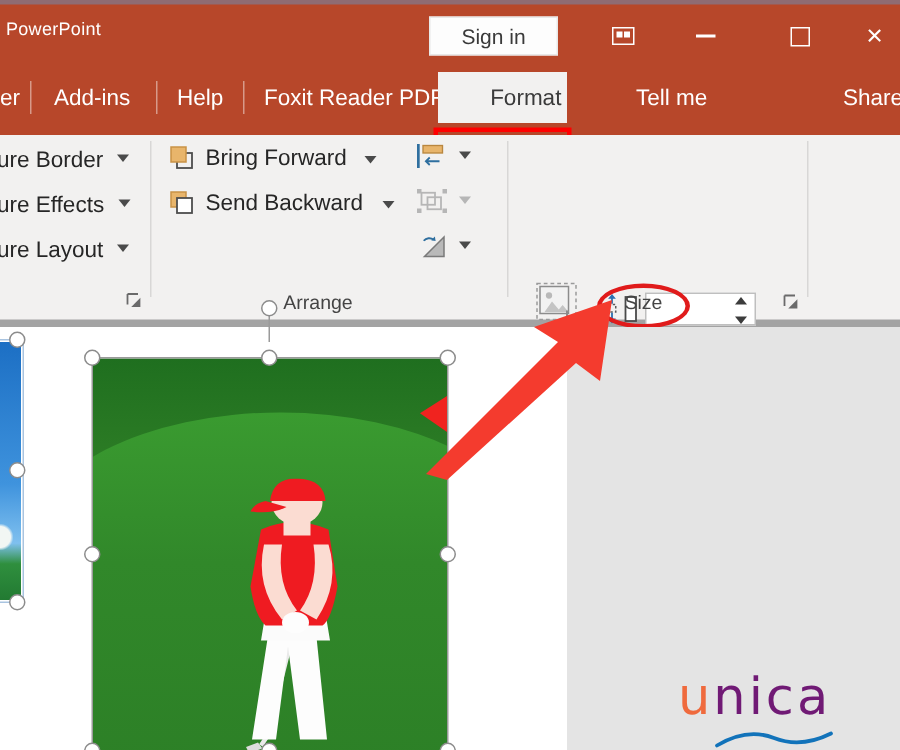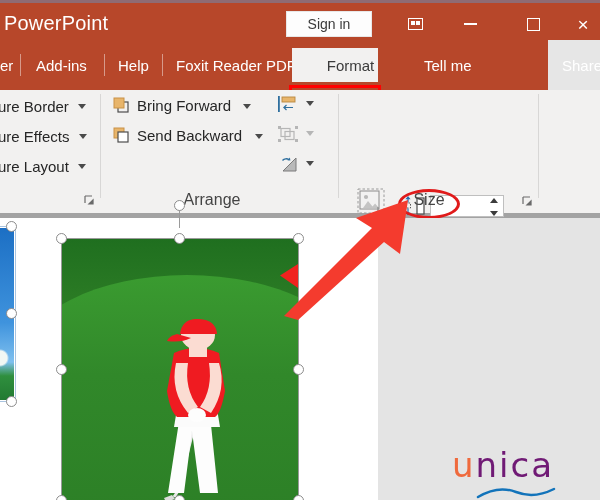--- a/index.html
+++ b/index.html
@@ -12,21 +12,21 @@
   #app { position: relative; width: 600px; height: 500px; overflow: hidden; }
 
   
   .titlebar {
     position: absolute; left: 0; top: 0; width: 600px; height: 40px;
     background: #b7472a;
     border-top: 3px solid #8f6b73;
   }
   .app-title {
     position: absolute; left: 4px; top: 9px;
-    color: #ffffff; font-size: 20px; letter-spacing: .2px;
+    color: #ffffff; font-size: 12px; letter-spacing: .2px;
     white-space: nowrap;
   }
   .signin-btn {
     position: absolute; left: 286px; top: 8px;
     width: 86px; height: 26px;
     background: #fdfdfd; border: 1px solid #e8e8e8;
     color: #3a3a3a; font-size: 14px;
     display: flex; align-items: center; justify-content: center;
     cursor: pointer;
   }
@@ -49,21 +49,21 @@
   .glyph-box::after {
     content: ""; position: absolute; right: 2px; top: 2px;
     width: 4px; height: 4px; background: #fff;
   }
   .glyph-min { width: 13px; height: 2px; background: #fff; }
   .glyph-max { width: 13px; height: 13px; border: 1.8px solid #fff; }
   .glyph-close { font-size: 19px; line-height: 1; color: #fff; margin-left: -6px; }
 
   
   .tabstrip {
-    position: absolute; left: 0; top: 40px; width: 548px; height: 50px;
+    position: absolute; left: 0; top: 40px; width: 600px; height: 50px;
     background: #b7472a;
   }
   .tab {
     position: absolute; top: 8px; height: 34px;
     display: flex; align-items: center; justify-content: center;
     color: #ffffff; font-size: 15px; white-space: nowrap; cursor: pointer;
     padding: 0 8px;
   }
   .tab-sep {
     position: absolute; top: 14px; width: 1px; height: 22px;
@@ -87,21 +87,21 @@
   
   .ribbon {
     position: absolute; left: 0; top: 90px; width: 600px; height: 128px;
     background: #f2f1f0;
     border-bottom: 5px solid #a3a3a3;
   }
   .grp-sep {
     position: absolute; top: 4px; width: 1px; height: 104px; background: #d8d7d6;
   }
   .grp-label {
-    position: absolute; bottom: 4px; font-size: 16px; color: #444;
+    position: absolute; bottom: 4px; font-size: 13px; color: #444;
     text-align: center; white-space: nowrap;
   }
   .dlg-launcher {
     position: absolute; width: 11px; height: 11px; cursor: pointer;
     color: #5a5a5a;
   }
   .dlg-launcher svg { display:block; }
 
   
   .pic-item {

